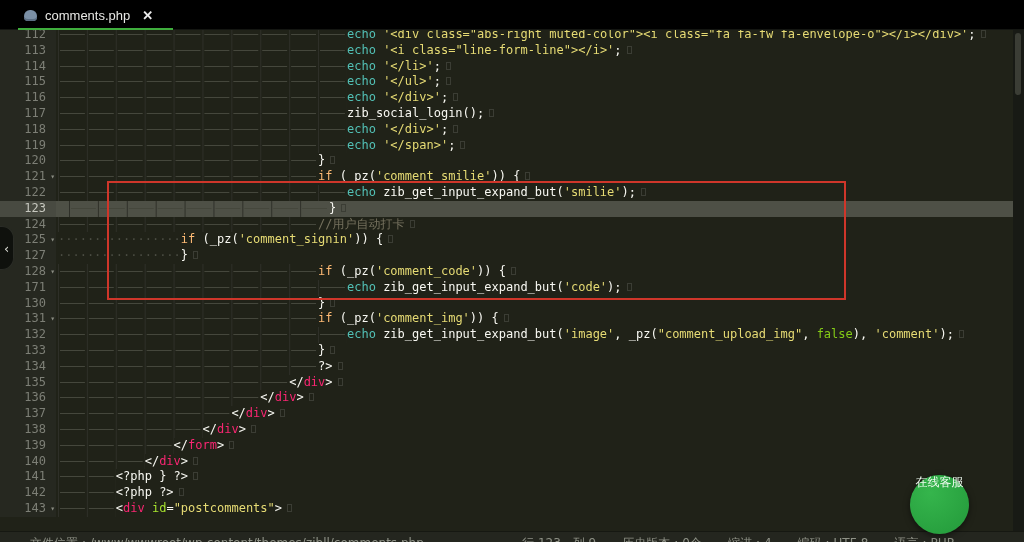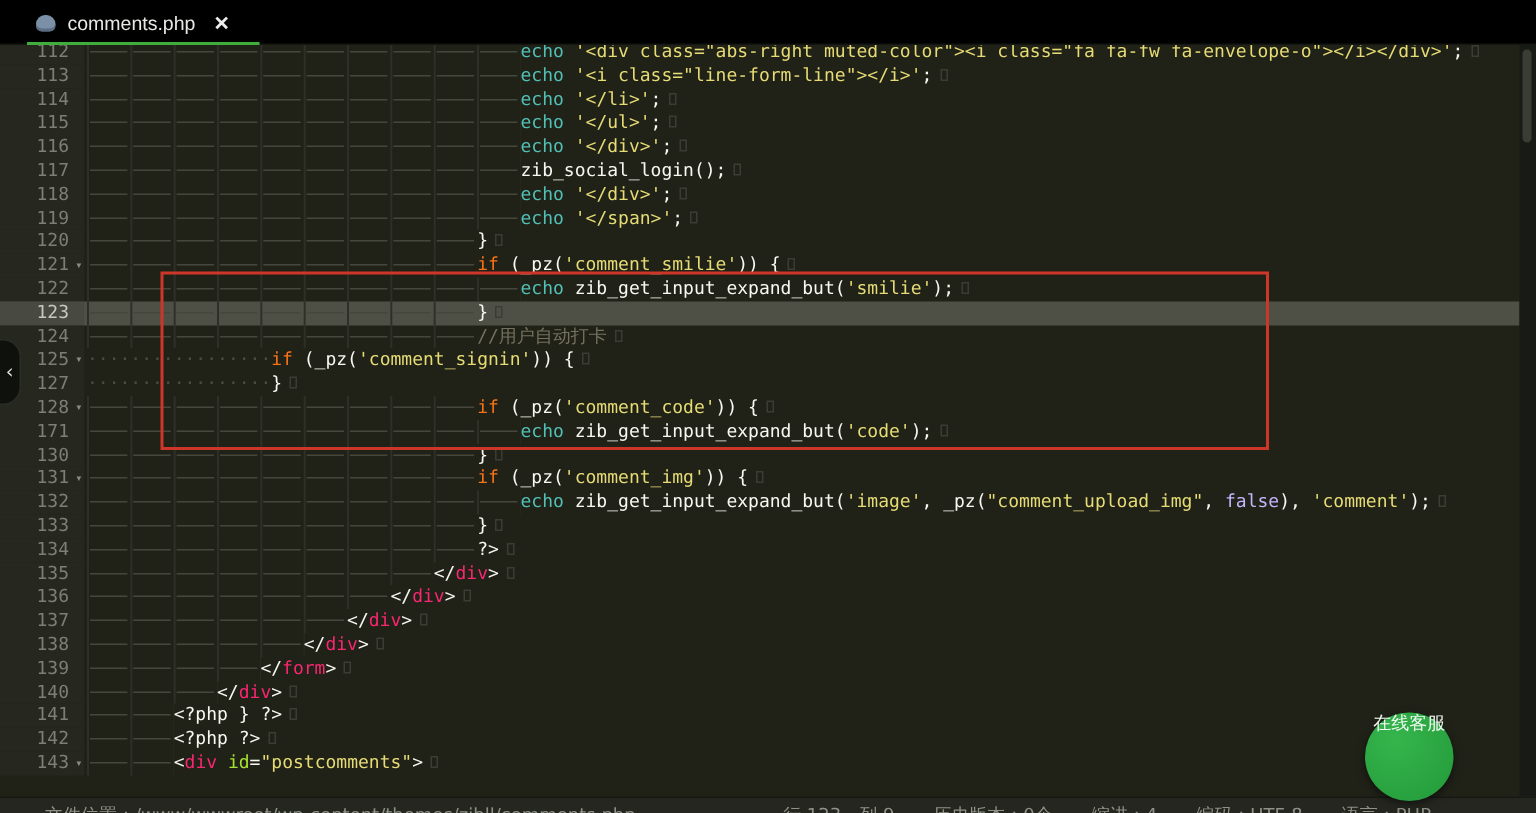--- a/index.html
+++ b/index.html
@@ -17,39 +17,39 @@
                background:#7b90a6; box-shadow:inset 0 -2px 0 #5a6d82; }
   .close-x { font-size:13px; font-weight:bold; color:#ececec; cursor:pointer; margin-left:4px; }
 
   
   #editor { position:absolute; left:0; top:27px; width:1013px; z-index:1; }
   .code-row { display:flex; height:15.8px; line-height:15.8px; font-size:12px; white-space:pre; }
   .gutter-cell { flex:0 0 56px; background:#262820; color:#7d7f76; text-align:right;
                  padding-right:10px; position:relative; }
   .fold { position:absolute; right:1px; top:0; font-size:8px; color:#8a8c82; }
   .code-cell { flex:1 1 auto; padding-left:2px; color:#f8f8f2; }
-  .code-row.current { background:#4e5046; }
+  .code-row.current { background:#4e5046;gap:11px; }
   .code-row.current .gutter-cell { background:#484a41; color:#c6c7be; }
 
   .ind-tabs { display:inline-block; height:15.8px; vertical-align:top;
     background-image:
       repeating-linear-gradient(to right, #2e2f28 0px, #2e2f28 1px, transparent 1px, transparent 28.9px),
       repeating-linear-gradient(to right, transparent 0px, transparent 2px, #45473c 2px, #45473c 27px, transparent 27px, transparent 28.9px);
     background-size:28.9px 100%, 28.9px 1px;
     background-position:0 0, 0 7px;
     background-repeat:repeat-x; }
   .ind-sp { color:#4a4c42; }
   .eol { display:inline-block; width:5px; height:8px; border:1px solid #3b3d34; margin-left:5px; }
 
   .tk-p { color:#f8f8f2; }  
-  .tk-k { color:#f97316; }  
+  .tk-k { color:#fdba74; }  
   .tk-f { color:#52c0b5; }  
   .tk-s { color:#e6db74; }  
   .tk-c { color:#75715e; }  
-  .tk-u { color:#c4b5fd; }  
+  .tk-u { color:#84cc16; }  
   .tk-t { color:#f92672; }  
   .tk-a { color:#a6e22e; }  
 
   
   #scrollstrip { position:absolute; right:0; top:0; width:11px; height:542px; background:#181a15; z-index:4; }
   #scrollthumb { position:absolute; right:3px; top:33px; width:6px; height:62px; border-radius:3px; background:#3b3d35; }
 
   
   #annotation-box { position:absolute; left:107px; top:181px; width:739px; height:119px;
                     border:2px solid #cf362a; z-index:5; pointer-events:none; }

